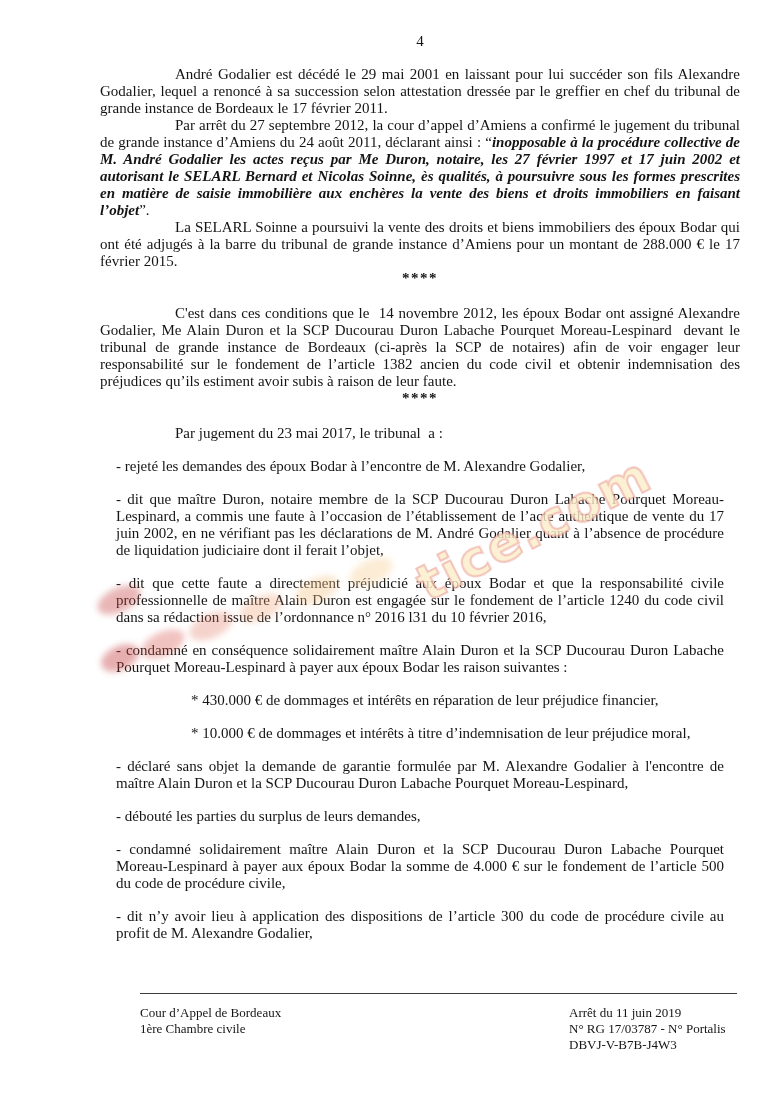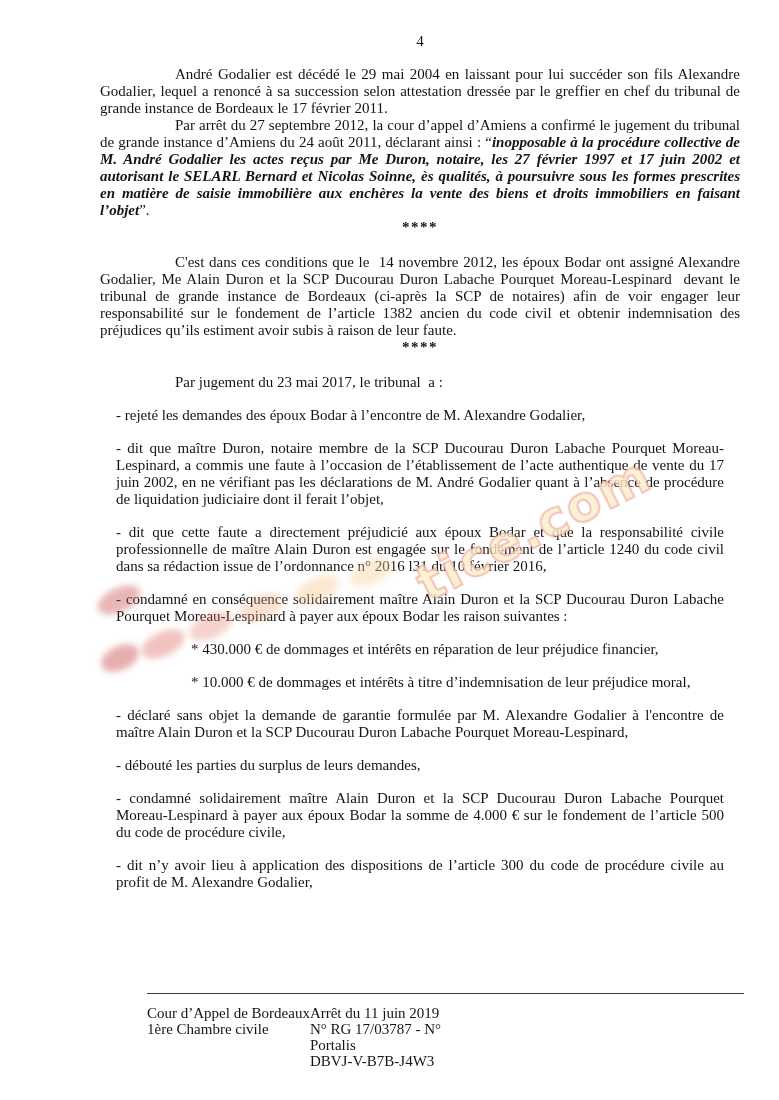--- a/index.html
+++ b/index.html
@@ -49,39 +49,39 @@
   .b4 { left:188px; top:614px; background:rgba(225,120,100,0.33); }
   .b5 { left:238px; top:596px; background:rgba(238,165,120,0.34); }
   .b6 { left:294px; top:578px; background:rgba(244,198,140,0.40); }
   .b7 { left:348px; top:560px; background:rgba(247,210,155,0.42); }
 
   
   .footer {
     position:absolute; left:140px; top:993px; width:597px;
     border-top:1.5px solid #3c3c3c;
     padding-top:11px;
-    display:flex; justify-content:flex-start;
-    font-size:15px; line-height:16px;
+    display:flex; justify-content:space-between;
+    font-size:13px; line-height:16px;
     z-index:1;
-    margin-left:7px;
   }
   .footer .col-right { width:168px; }
 </style>
 </head>
 <body>
 
 <div class="page">
 
   <div class="content">
     <p class="page-number">4</p>
 
-    <p class="para first">André Godalier est décédé le 29 mai 2004 en laissant pour lui succéder son fils Alexandre Godalier, lequel a renoncé à sa succession selon attestation dressée par le greffier en chef du tribunal de grande instance de Bordeaux le 17 février 2011.</p>
+    <p class="para first">André Godalier est décédé le 29 mai 2001 en laissant pour lui succéder son fils Alexandre Godalier, lequel a renoncé à sa succession selon attestation dressée par le greffier en chef du tribunal de grande instance de Bordeaux le 17 février 2011.</p>
 
     <p class="para"><span>Par arrêt du 27 septembre 2012, la cour d’appel d’Amiens a confirmé le jugement du tribunal de grande instance d’Amiens du 24 août 2011, déclarant ainsi : “</span><span class="italic">inopposable à la procédure collective de M. André Godalier les actes reçus par Me Duron, notaire, les 27 février 1997 et 17 juin 2002 et autorisant le SELARL Bernard et Nicolas Soinne, ès qualités, à poursuivre sous les formes prescrites en matière de saisie immobilière aux enchères la vente des biens et droits immobiliers en faisant l’objet</span><span>”.</span></p>
 
+    <p class="para">La SELARL Soinne a poursuivi la vente des droits et biens immobiliers des époux Bodar qui ont été adjugés à la barre du tribunal de grande instance d’Amiens pour un montant de 288.000 € le 17 février 2015.</p>
 
     <p class="sep">****</p>
 
     <p class="para after-sep">C'est dans ces conditions que le&nbsp; 14 novembre 2012, les époux Bodar ont assigné Alexandre Godalier, Me Alain Duron et la SCP Ducourau Duron Labache Pourquet Moreau-Lespinard&nbsp; devant le tribunal de grande instance de Bordeaux (ci-après la SCP de notaires) afin de voir engager leur responsabilité sur le fondement de l’article 1382 ancien du code civil et obtenir indemnisation des préjudices qu’ils estiment avoir subis à raison de leur faute.</p>
 
     <p class="sep">****</p>
 
     <p class="para after-sep">Par jugement du 23 mai 2017, le tribunal&nbsp; a :</p>
 
     <div class="blocks">

